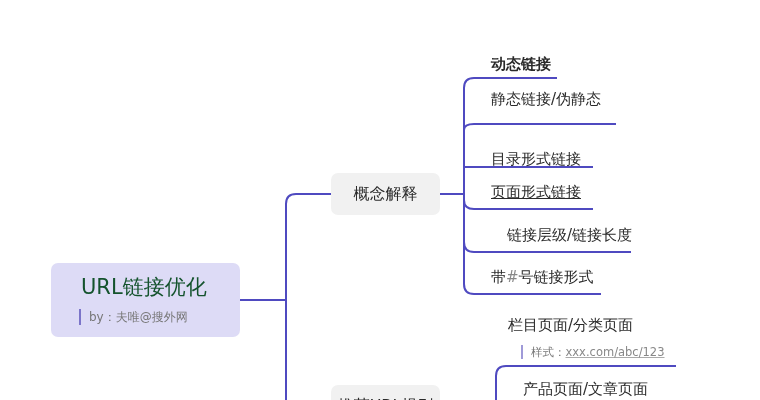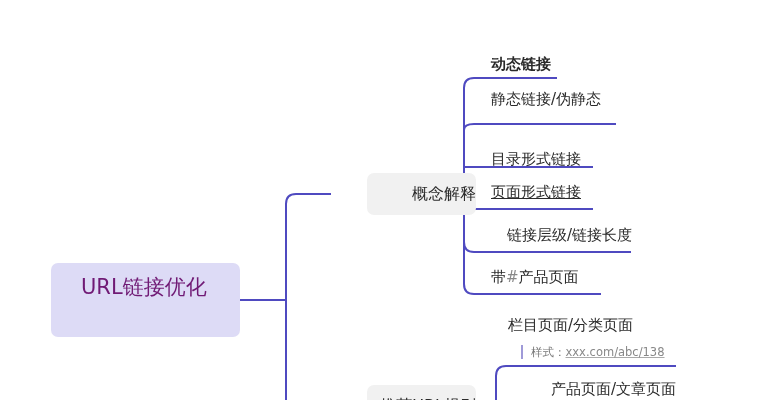--- a/index.html
+++ b/index.html
@@ -8,32 +8,31 @@
       background: #ffffff;
       font-family: "DejaVu Sans", "Liberation Sans", sans-serif;
       color: #222;
     }
     svg.lines { position: absolute; left: 0; top: 0; }
     .root {
       position: absolute; left: 51px; top: 263px; width: 189px; height: 74px;
       background: #dddbf6; border-radius: 7px; box-sizing: border-box;
     }
     .root-title {
-      position: absolute; left: 30px; top: 10px; font-size: 21px; color: #701a75;
+      position: absolute; left: 30px; top: 10px; font-size: 21px; color: #14532d;
       white-space: nowrap;
     }
     .root-sub {
       position: absolute; left: 28px; top: 46px; font-size: 12px; color: #777;
       border-left: 2px solid #7b74c9; padding-left: 8px; line-height: 16px; white-space: nowrap;
     }
     .branch {
       position: absolute; background: #f1f1f1; border-radius: 7px;
-      font-size: 16px; color: #2a2a2a; text-align: right; box-sizing: border-box;
+      font-size: 16px; color: #2a2a2a; text-align: center; box-sizing: border-box;
       white-space: nowrap;
-      margin-left: 36px;
     }
     .leaf {
       position: absolute; font-size: 15px; color: #2a2a2a; white-space: nowrap;
     }
     .leaf .hash { color: #888; }
     .note {
       position: absolute; font-size: 11.5px; color: #777;
       border-left: 2px solid #9f9ad8; padding-left: 8px; line-height: 14px; white-space: nowrap;
     }
     .note .url { text-decoration: underline; text-decoration-color: #aaa; color: #888; }
@@ -56,32 +55,33 @@
     <path d="M464 194 V200 Q464 209 474 209 H593"></path>
     <path d="M464 194 V242 Q464 252 474 252 H631"></path>
     <path d="M464 194 V284 Q464 294 474 294 H601"></path>
 
     <path d="M496 400 V376 Q496 366 506 366 H676"></path>
   </g>
 </svg>
 
 <div class="root">
   <div class="root-title">URL链接优化</div>
+  <div class="root-sub">by：夫唯@搜外网</div>
 </div>
 
 <div class="branch" style="left:331px; top:173px; width:109px; height:42px; line-height:42px;">概念解释</div>
 
 <div class="leaf" style="left:491px; top:55px;font-weight:bold;">动态链接</div>
 <div class="leaf" style="left:491px; top:90px;">静态链接/伪静态</div>
 <div class="leaf" style="left:491px; top:141px;margin-top:9px;">目录形式链接</div>
 <div class="leaf" style="left:491px; top:183px;text-decoration:underline;">页面形式链接</div>
 <div class="leaf" style="left:507px; top:226px;">链接层级/链接长度</div>
 <div class="leaf" style="left:491px; top:268px;">
-  <span>带</span><span class="hash">#</span><span>产品页面</span>
+  <span>带</span><span class="hash">#</span><span>号链接形式</span>
 </div>
 
 <div class="branch" style="left:331px; top:385px; width:109px; height:42px; line-height:42px;">推荐URL规则</div>
 
 <div class="leaf" style="left:508px; top:316px;">栏目页面/分类页面</div>
 <div class="note" style="left:521px; top:345px;">
-  <span>样式：</span><span class="url">xxx.com/abc/138</span>
+  <span>样式：</span><span class="url">xxx.com/abc/123</span>
 </div>
-<div class="leaf" style="left:523px; top:380px;margin-left:28px;">产品页面/文章页面</div>
+<div class="leaf" style="left:523px; top:380px;">产品页面/文章页面</div>
 
 </body></html>

